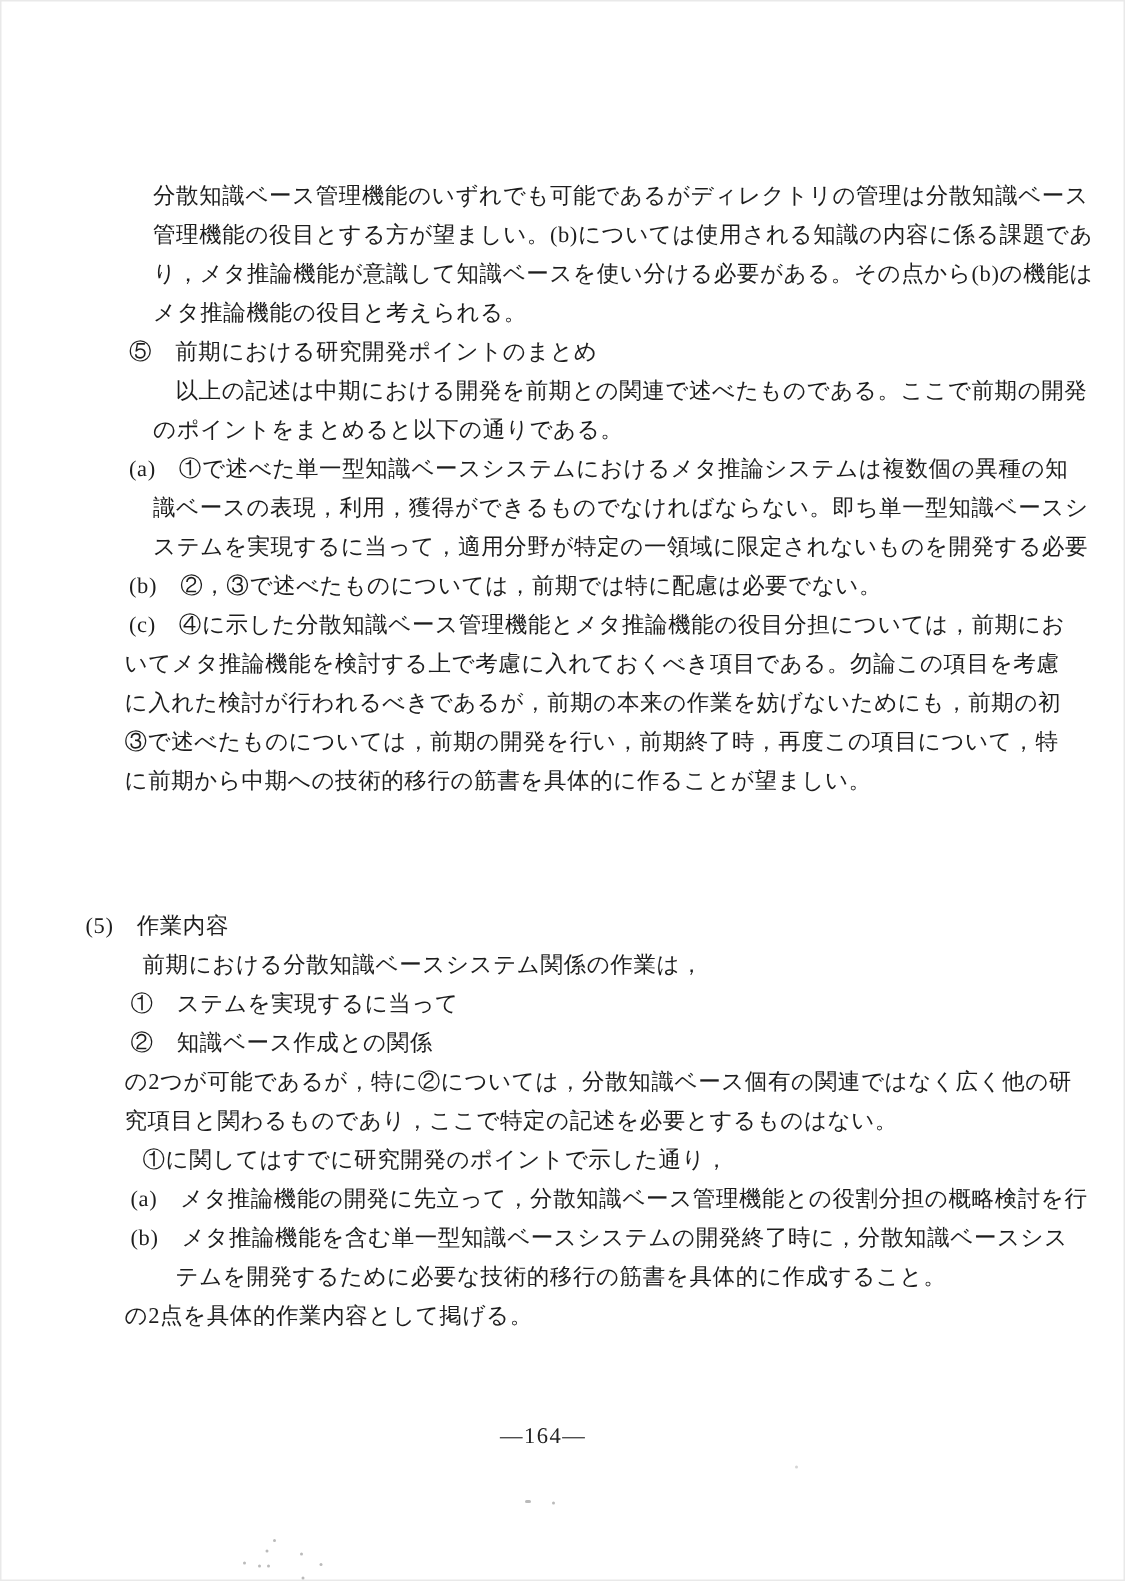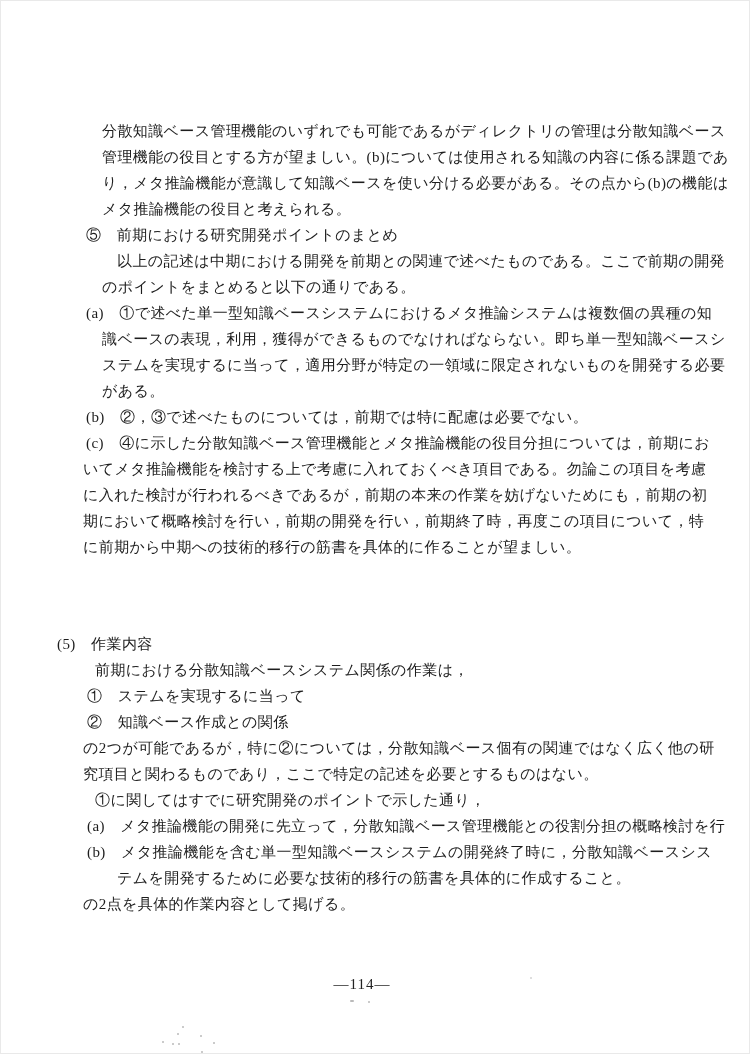--- a/index.html
+++ b/index.html
@@ -69,43 +69,42 @@
     <p class="ln x102">分散知識ベース管理機能のいずれでも可能であるがディレクトリの管理は分散知識ベース</p>
     <p class="ln x102">管理機能の役目とする方が望ましい。(b)については使用される知識の内容に係る課題であ</p>
     <p class="ln x102">り，メタ推論機能が意識して知識ベースを使い分ける必要がある。その点から(b)の機能は</p>
     <p class="ln x102">メタ推論機能の役目と考えられる。</p>
     <p class="ln x86">⑤　前期における研究開発ポイントのまとめ</p>
     <p class="ln x117">以上の記述は中期における開発を前期との関連で述べたものである。ここで前期の開発</p>
     <p class="ln x102">のポイントをまとめると以下の通りである。</p>
     <p class="ln x86">(a)　①で述べた単一型知識ベースシステムにおけるメタ推論システムは複数個の異種の知</p>
     <p class="ln x102">識ベースの表現，利用，獲得ができるものでなければならない。即ち単一型知識ベースシ</p>
     <p class="ln x102">ステムを実現するに当って，適用分野が特定の一領域に限定されないものを開発する必要</p>
-    <p class="ln x102">がある。</p>
     <p class="ln x86">(b)　②，③で述べたものについては，前期では特に配慮は必要でない。</p>
     <p class="ln x86">(c)　④に示した分散知識ベース管理機能とメタ推論機能の役目分担については，前期にお</p>
     <p class="ln x83">いてメタ推論機能を検討する上で考慮に入れておくべき項目である。勿論この項目を考慮</p>
     <p class="ln x83">に入れた検討が行われるべきであるが，前期の本来の作業を妨げないためにも，前期の初</p>
-    <p class="ln x83">期において概略検討を行い，前期の開発を行い，前期終了時，再度この項目について，特</p>
+    <p class="ln x83">③で述べたものについては，前期の開発を行い，前期終了時，再度この項目について，特</p>
     <p class="ln x83">に前期から中期への技術的移行の筋書を具体的に作ることが望ましい。</p>
 
     <p class="ln x57 gap-section">(5)　作業内容</p>
     <p class="ln x95">前期における分散知識ベースシステム関係の作業は，</p>
     <p class="ln x87">①　ステムを実現するに当って</p>
     <p class="ln x87">②　知識ベース作成との関係</p>
     <p class="ln x83">の2つが可能であるが，特に②については，分散知識ベース個有の関連ではなく広く他の研</p>
     <p class="ln x83">究項目と関わるものであり，ここで特定の記述を必要とするものはない。</p>
     <p class="ln x95">①に関してはすでに研究開発のポイントで示した通り，</p>
     <p class="ln x87">(a)　メタ推論機能の開発に先立って，分散知識ベース管理機能との役割分担の概略検討を行</p>
     <p class="ln x87">(b)　メタ推論機能を含む単一型知識ベースシステムの開発終了時に，分散知識ベースシス</p>
     <p class="ln x117">テムを開発するために必要な技術的移行の筋書を具体的に作成すること。</p>
     <p class="ln x83">の2点を具体的作業内容として掲げる。</p>
   </main>
 
   <div class="footer">
-    <span class="pageno">—114—</span>
+    <span class="pageno">—164—</span>
   </div>
 
   <span class="speck" style="left:162px;top:1041px;"></span>
   <span class="speck" style="left:172px;top:1043px;"></span>
   <span class="speck" style="left:178px;top:1043px;"></span>
   <span class="speck" style="left:182px;top:1026px;"></span>
   <span class="speck" style="left:177px;top:1033px;"></span>
   <span class="speck" style="left:200px;top:1035px;"></span>
   <span class="speck" style="left:213px;top:1042px;"></span>
   <span class="speck" style="left:201px;top:1051px;"></span>

